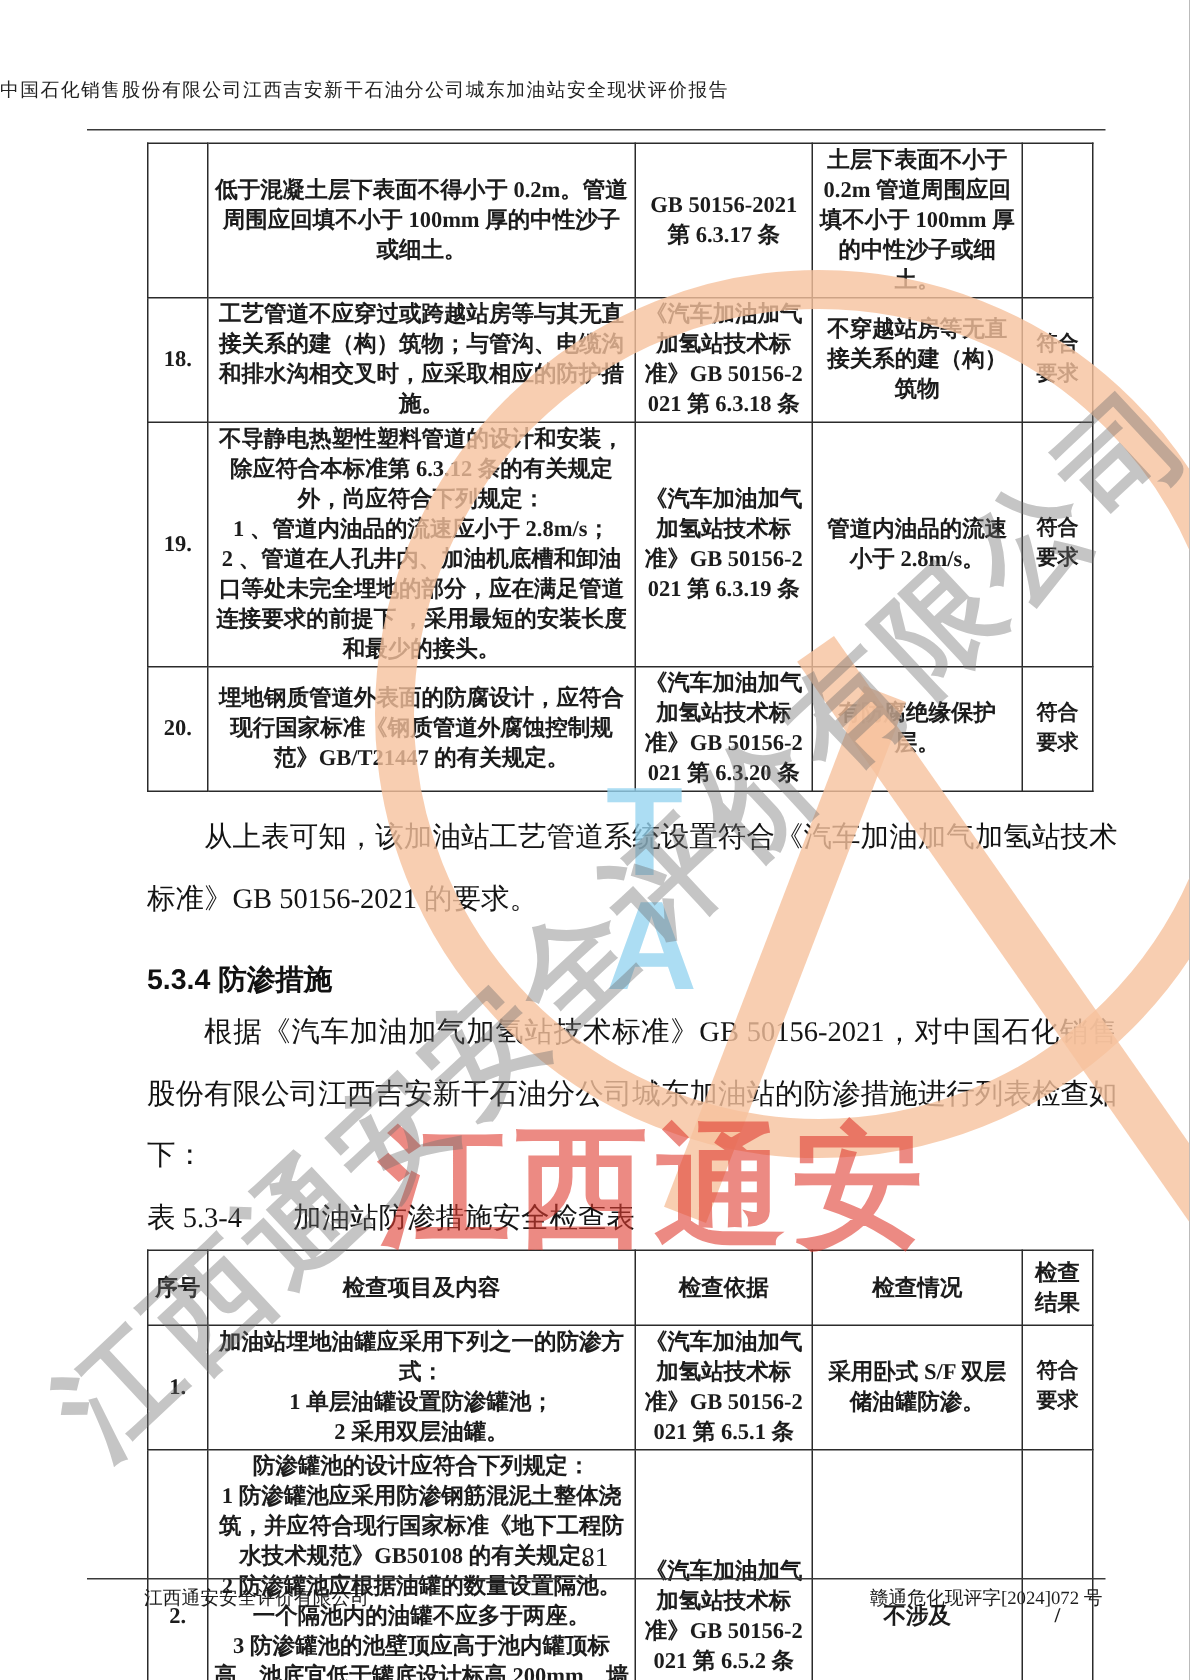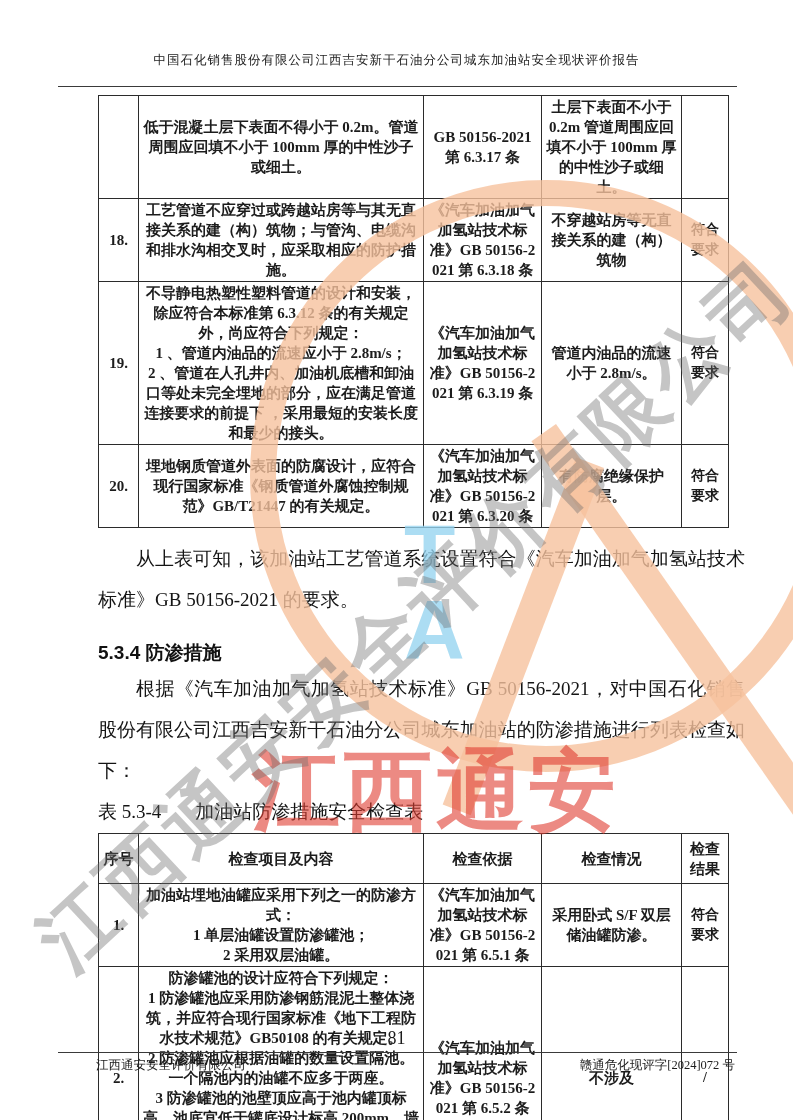--- a/index.html
+++ b/index.html
@@ -3,21 +3,21 @@
 <meta charset="utf-8">
 <style>
   html,body{margin:0;padding:0;background:#888;}
   .page{
     position:relative;width:793px;height:1120px;background:#ffffff;
     margin:0 auto;overflow:hidden;
     font-family:"Liberation Serif","DejaVu Serif",serif;
     color:#1c1c1c;
   }
   
-  .doc-header{padding-top:52px;text-align:center;}
+  .doc-header{padding-top:52px;text-align:left;}
   .doc-title{font-size:12.5px;letter-spacing:1px;color:#222;}
   .header-rule{position:absolute;left:58px;right:56px;top:86px;border-top:1.5px solid #3a3a3a;}
   
   .content{padding:0 48px 0 98px;}
   table{border-collapse:collapse;table-layout:fixed;width:630px;margin-top:0;}
   #table1{margin-top:26px;}
   #table2{margin-top:8px;}
   td,th{
     border:1px solid #2b2b2b;padding:1px 3px;vertical-align:middle;
     font-size:15px;line-height:20px;text-align:center;font-weight:bold;

